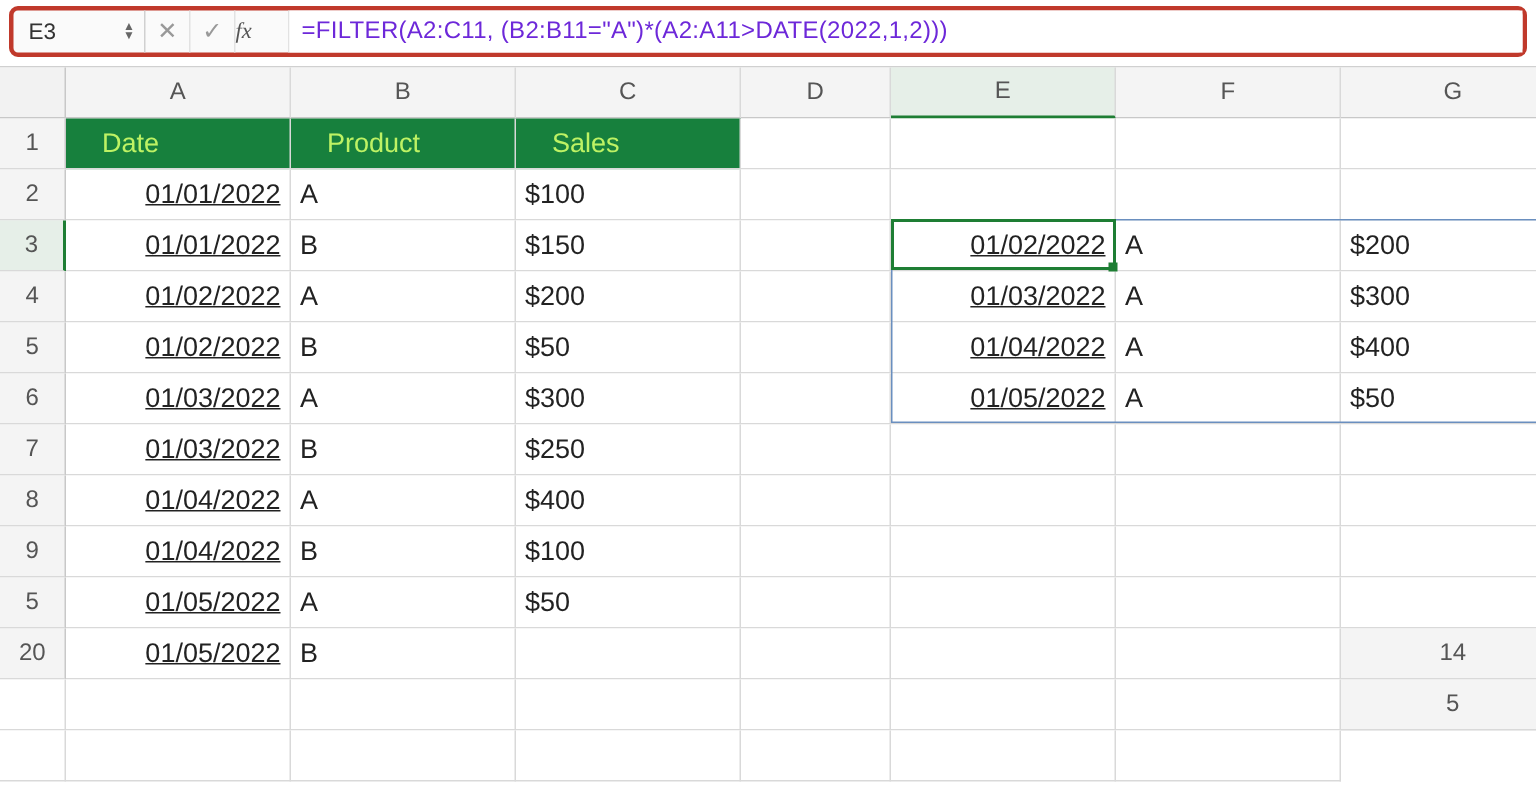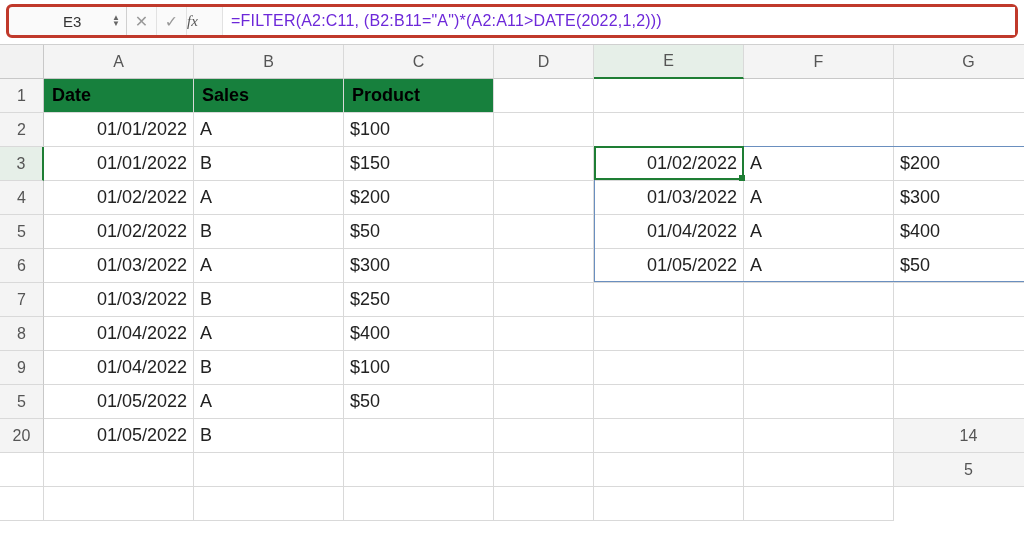--- a/index.html
+++ b/index.html
@@ -18,29 +18,28 @@
   .fbar-row {
     display: flex;
     align-items: stretch;
     height: 34px;
     border: 3px solid #c0392b;
     border-radius: 6px;
     margin: 4px 6px 6px 6px;
     background: #fafafa;
   }
   .namebox {
-    width: 74px;
+    width: 88px;
     display: flex;
     align-items: center;
     justify-content: space-between;
     padding: 0 6px 0 10px;
     border-right: 1px solid #d0d0d0;
     font-size: 15px;
     color: #333;
-    margin-left: 44px;
   }
   .namebox .spin {
     display: flex;
     flex-direction: column;
     line-height: 6px;
     font-size: 8px;
     color: #666;
   }
   .fbtn {
     width: 30px;
@@ -103,27 +102,27 @@
   .ch.active { background: #e6efe8; border-bottom: 2px solid #1e7e34; }
   .rh {
     background: #f4f4f4;
     justify-content: center;
     color: #555;
     font-size: 16px;
     border-right: 1px solid #c8c8c8;
   }
   .rh.active { background: #e6efe8; border-right: 2px solid #1e7e34; }
   .cell { padding: 0 6px; background: #fff; }
-  .cell.right { justify-content: flex-end; }
+  .cell.right { justify-content: flex-end; text-decoration: underline; }
   .cell.left { justify-content: flex-start; }
   .hdr {
     background: #17803d;
-    color: #000000;
-    font-weight: 700;
-    padding-left: 8px;
+    color: #bef264;
+    font-weight: 400;
+    padding-left: 24px;
   }
 
   
   .overlay { position: absolute; pointer-events: none; }
   .active-cell {
     border: 2px solid #1e7e34;
     background: rgba(255,255,255,0);
   }
   .active-cell::after {
     content: "";
@@ -169,22 +168,22 @@
   <div class="ch">A</div>
   <div class="ch">B</div>
   <div class="ch">C</div>
   <div class="ch">D</div>
   <div class="ch active">E</div>
   <div class="ch">F</div>
   <div class="ch">G</div>
 
   <div class="rh">1</div>
   <div class="cell hdr left">Date</div>
+  <div class="cell hdr left">Product</div>
   <div class="cell hdr left">Sales</div>
-  <div class="cell hdr left">Product</div>
   <div class="cell"></div>
   <div class="cell"></div>
   <div class="cell"></div>
   <div class="cell"></div>
 
   <div class="rh">2</div>
   <div class="cell right">01/01/2022</div>
   <div class="cell left">A</div>
   <div class="cell left">$100</div>
   <div class="cell"></div>

